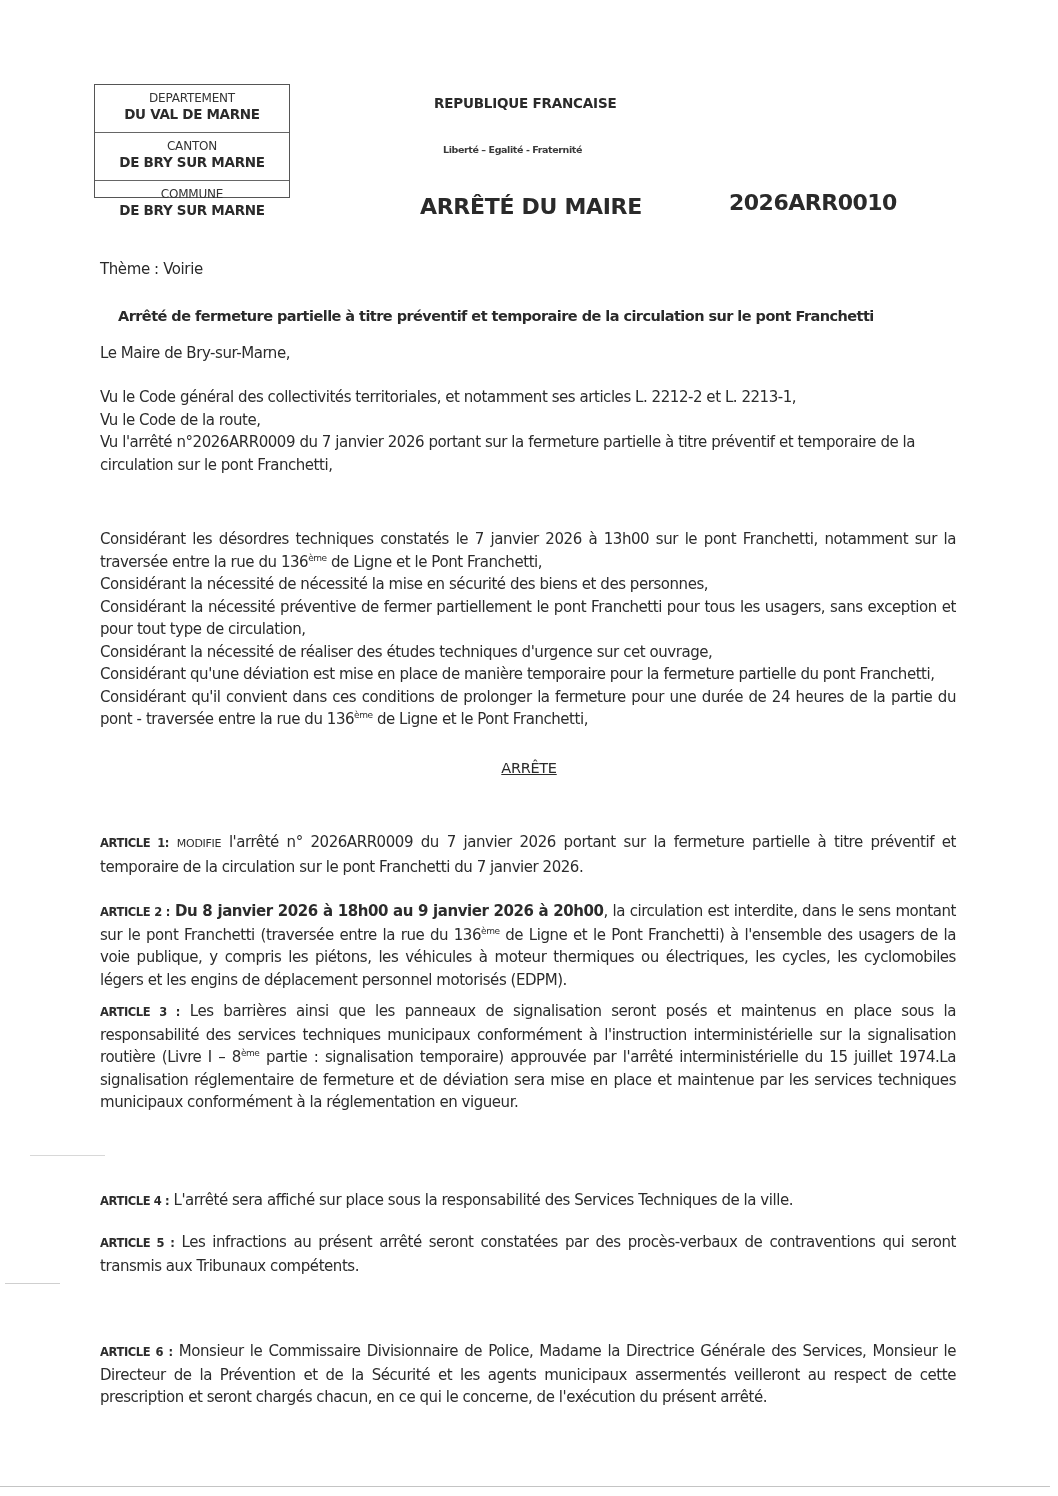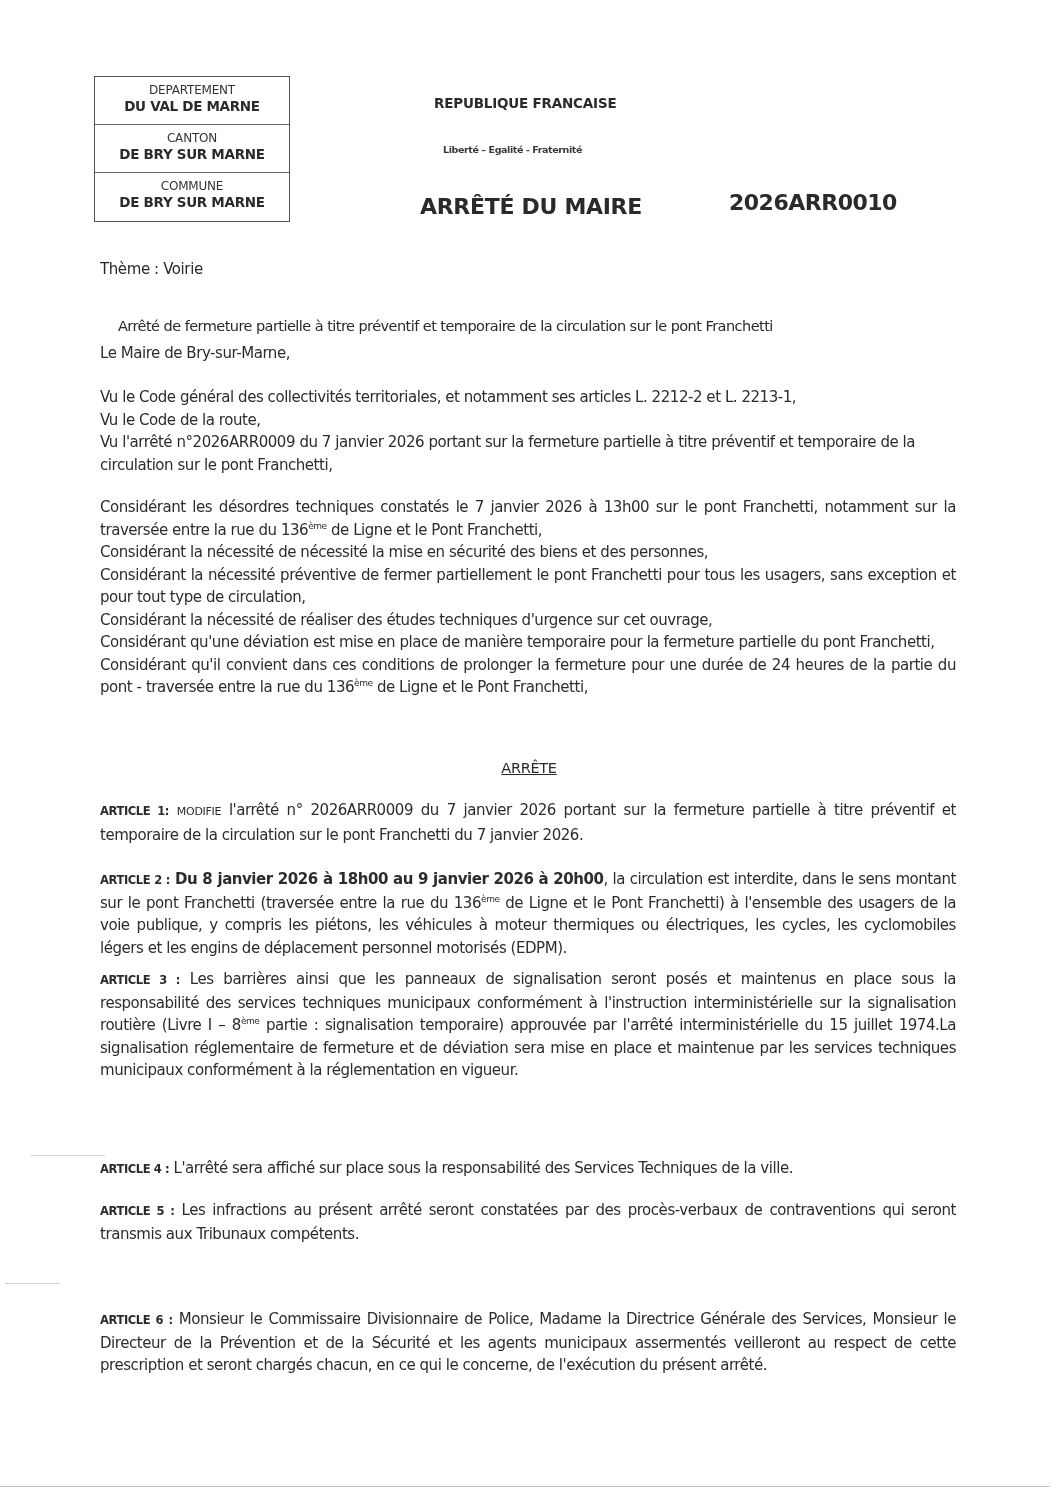--- a/index.html
+++ b/index.html
@@ -2,38 +2,38 @@
 <html><head>
 <meta charset="utf-8">
 <style>
   html, body { margin: 0; padding: 0; }
   body {
     width: 1058px; height: 1496px; background: #ffffff; position: relative; overflow: hidden;
     font-family: "DejaVu Sans", sans-serif; color: #2a2a2a;
   }
   .abs { position: absolute; }
   .header-box {
-    left: 94px; top: 76px; width: 196px; height: 146px;
+    left: 94px; top: 84px; width: 196px; height: 114px;
     border: 1.5px solid #555; box-sizing: border-box;
   }
   .hb-cell {
     height: 48px; border-bottom: 1.2px solid #666; box-sizing: border-box;
     text-align: center; padding-top: 6px;
   }
   .hb-cell:last-child { border-bottom: none; }
   .hb-small { font-size: 12px; letter-spacing: -0.2px; color: #333; line-height: 14px; }
   .hb-big { font-size: 13.5px; font-weight: bold; color: #2b2b2b; line-height: 19px; letter-spacing: -0.3px; }
   .republique { left: 434px; top: 95px; font-size: 13.5px; font-weight: bold; letter-spacing: -0.2px; }
   .devise { left: 443px; top: 144px; font-size: 9.5px; font-weight: bold; letter-spacing: -0.4px; color: #3a3a3a; }
   .arrete-title { left: 420px; top: 194px; font-size: 22px; font-weight: bold; letter-spacing: -0.3px; }
   .arrete-num { left: 729px; top: 190px; font-size: 22px; font-weight: bold; letter-spacing: -0.5px; }
   .theme { left: 100px; top: 260px; font-size: 15px; letter-spacing: -0.4px; }
-  .subject { left: 118px; top: 318px; font-size: 14.5px; font-weight: normal; letter-spacing: -0.55px; white-space: nowrap; }
+  .subject { left: 118px; top: 308px; font-size: 14.5px; font-weight: bold; letter-spacing: -0.55px; white-space: nowrap; }
   .body-text { left: 100px; width: 856px; font-size: 15px; line-height: 22.5px; letter-spacing: -0.45px; color: #2c2c2c; }
-  .justify { text-align: justify; text-align-last: left; }
+  .justify { text-align: justify; text-align-last: left; margin-top: 32px; }
   sup { font-size: 9px; line-height: 0; vertical-align: 6px; }
   .decree-heading { left: 0; width: 1058px; top: 760px; text-align: center; font-size: 14.5px; font-weight: normal; text-decoration: underline; letter-spacing: -0.3px; }
   .art-label { font-weight: bold; font-size: 11.5px; letter-spacing: -0.4px; }
   .small-caps { font-size: 11px; letter-spacing: -0.3px; }
   .bold { font-weight: bold; }
   .scan-mark { background: #bdbdbd; height: 1px; }
 </style>
 </head>
 <body>
 

